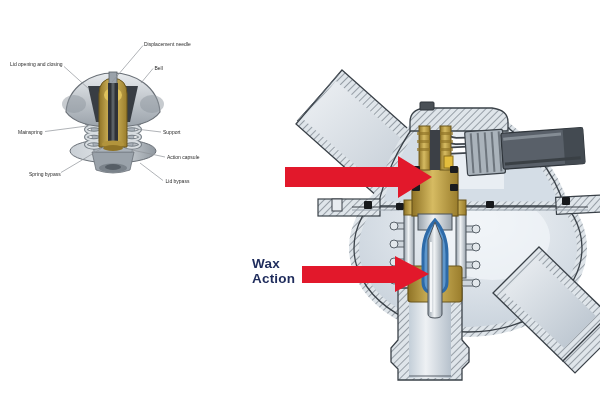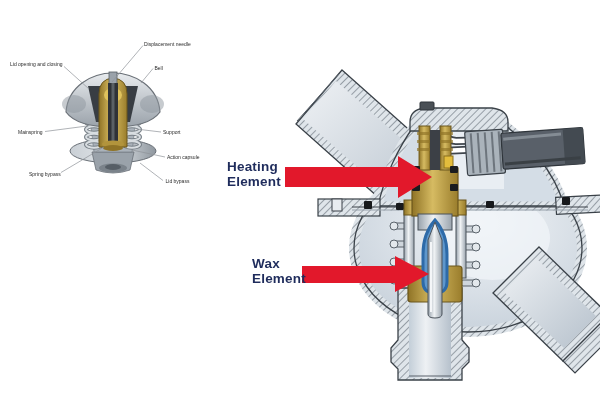--- a/index.html
+++ b/index.html
@@ -268,22 +268,18 @@
         <path d="M 435,220 C 427,229 423,240 423,254 L 423,282 Q 423,292 433,293 L 437,293 Q 447,292 447,282 L 447,254 C 447,240 443,229 435,220 Z" fill="#5e97cc" stroke="#2d6aa8" stroke-width="3"></path>
         <path d="M 435,222 L 442,240 L 442,314 Q 442,318 435,318 Q 428,318 428,314 L 428,240 Z" fill="url(#gSilver)" stroke="#4a525a" stroke-width="1"></path>
         <line x1="431" y1="242" x2="431" y2="312" stroke="#f4f6f8" stroke-width="2"></line>
       </g>
     </g>
 
     <polygon points="285,167 398,167 398,156 432,177 398,198 398,187 285,187" fill="#e2182b"></polygon>
     <polygon points="302,266 395,266 395,256 429,274 395,292 395,283 302,283" fill="#e2182b"></polygon>
   </svg>
 
-  <div id="heating-label" class="navy-label">
-    <div>Heating</div>
-    <div>Element</div>
-  </div>
   <div id="wax-label" class="navy-label">
     <div>Wax</div>
-    <div>Element</div>
+    <div>Action</div>
   </div>
 
 </div>
 
 </body></html>

